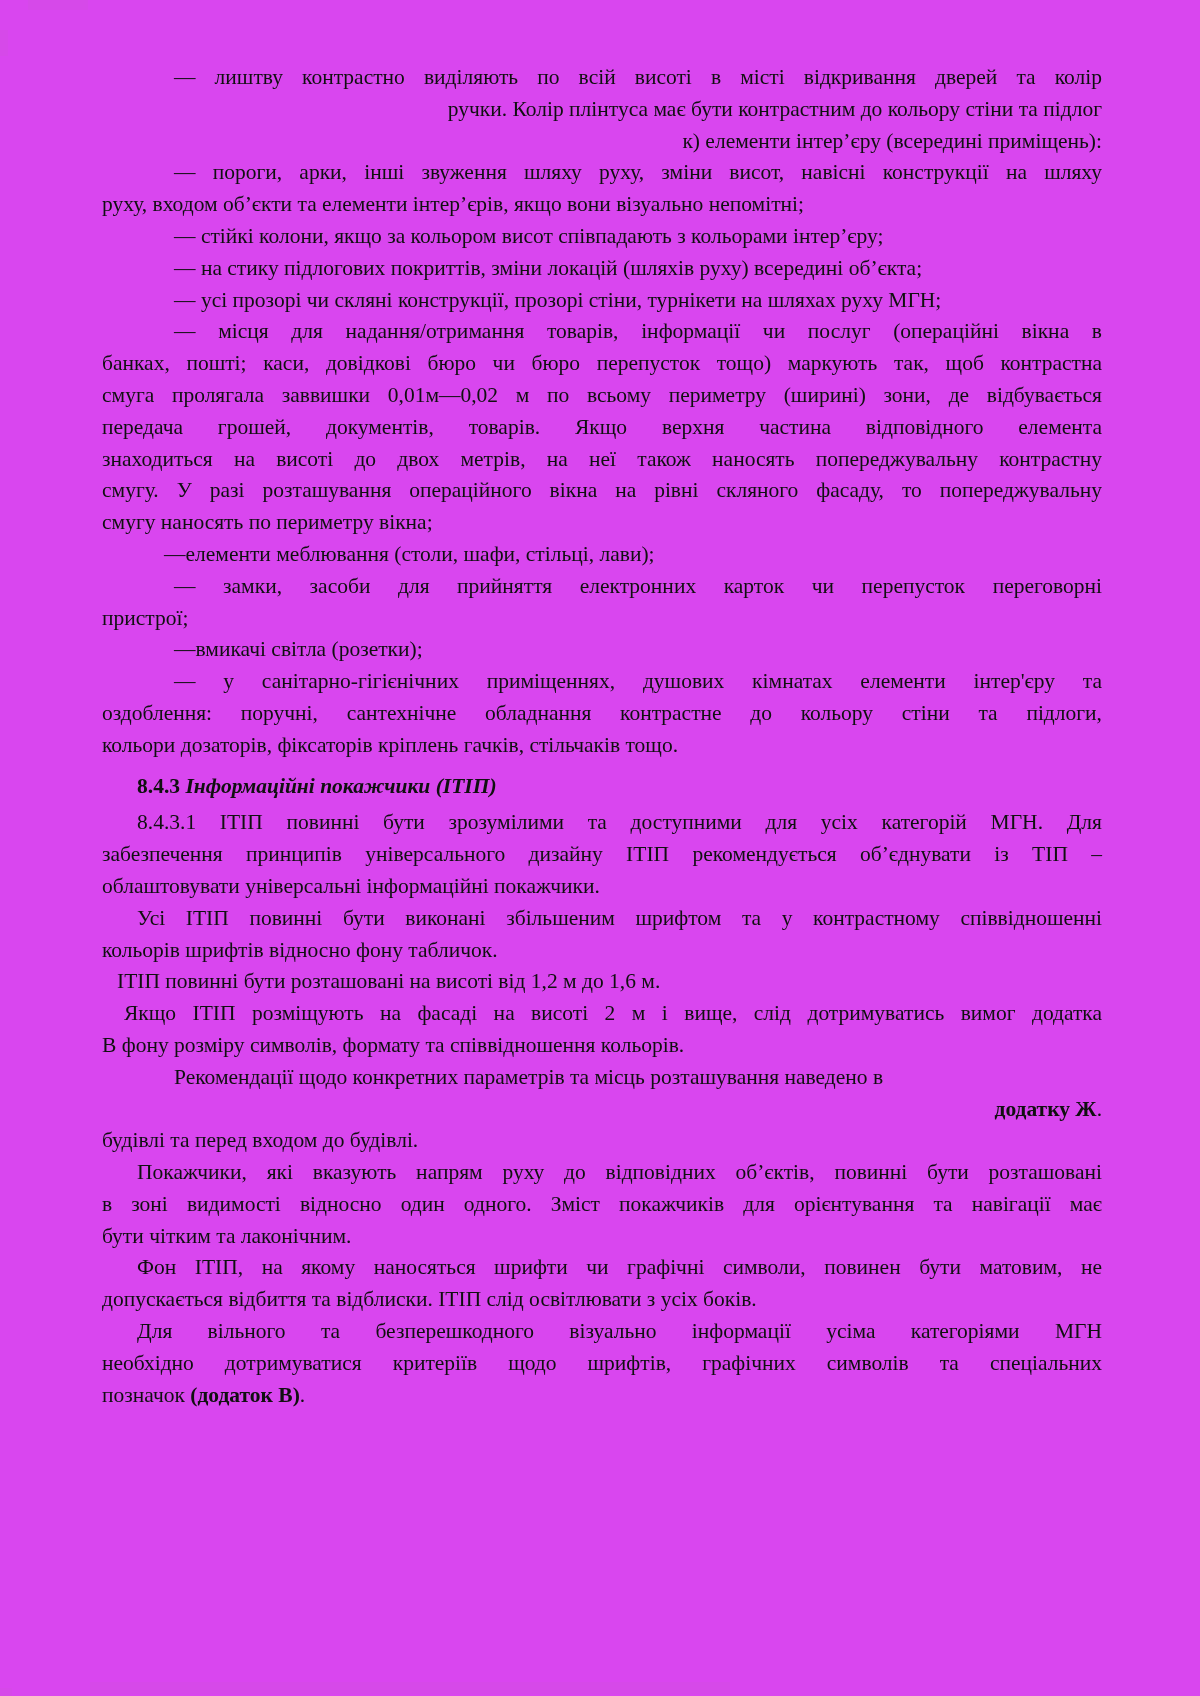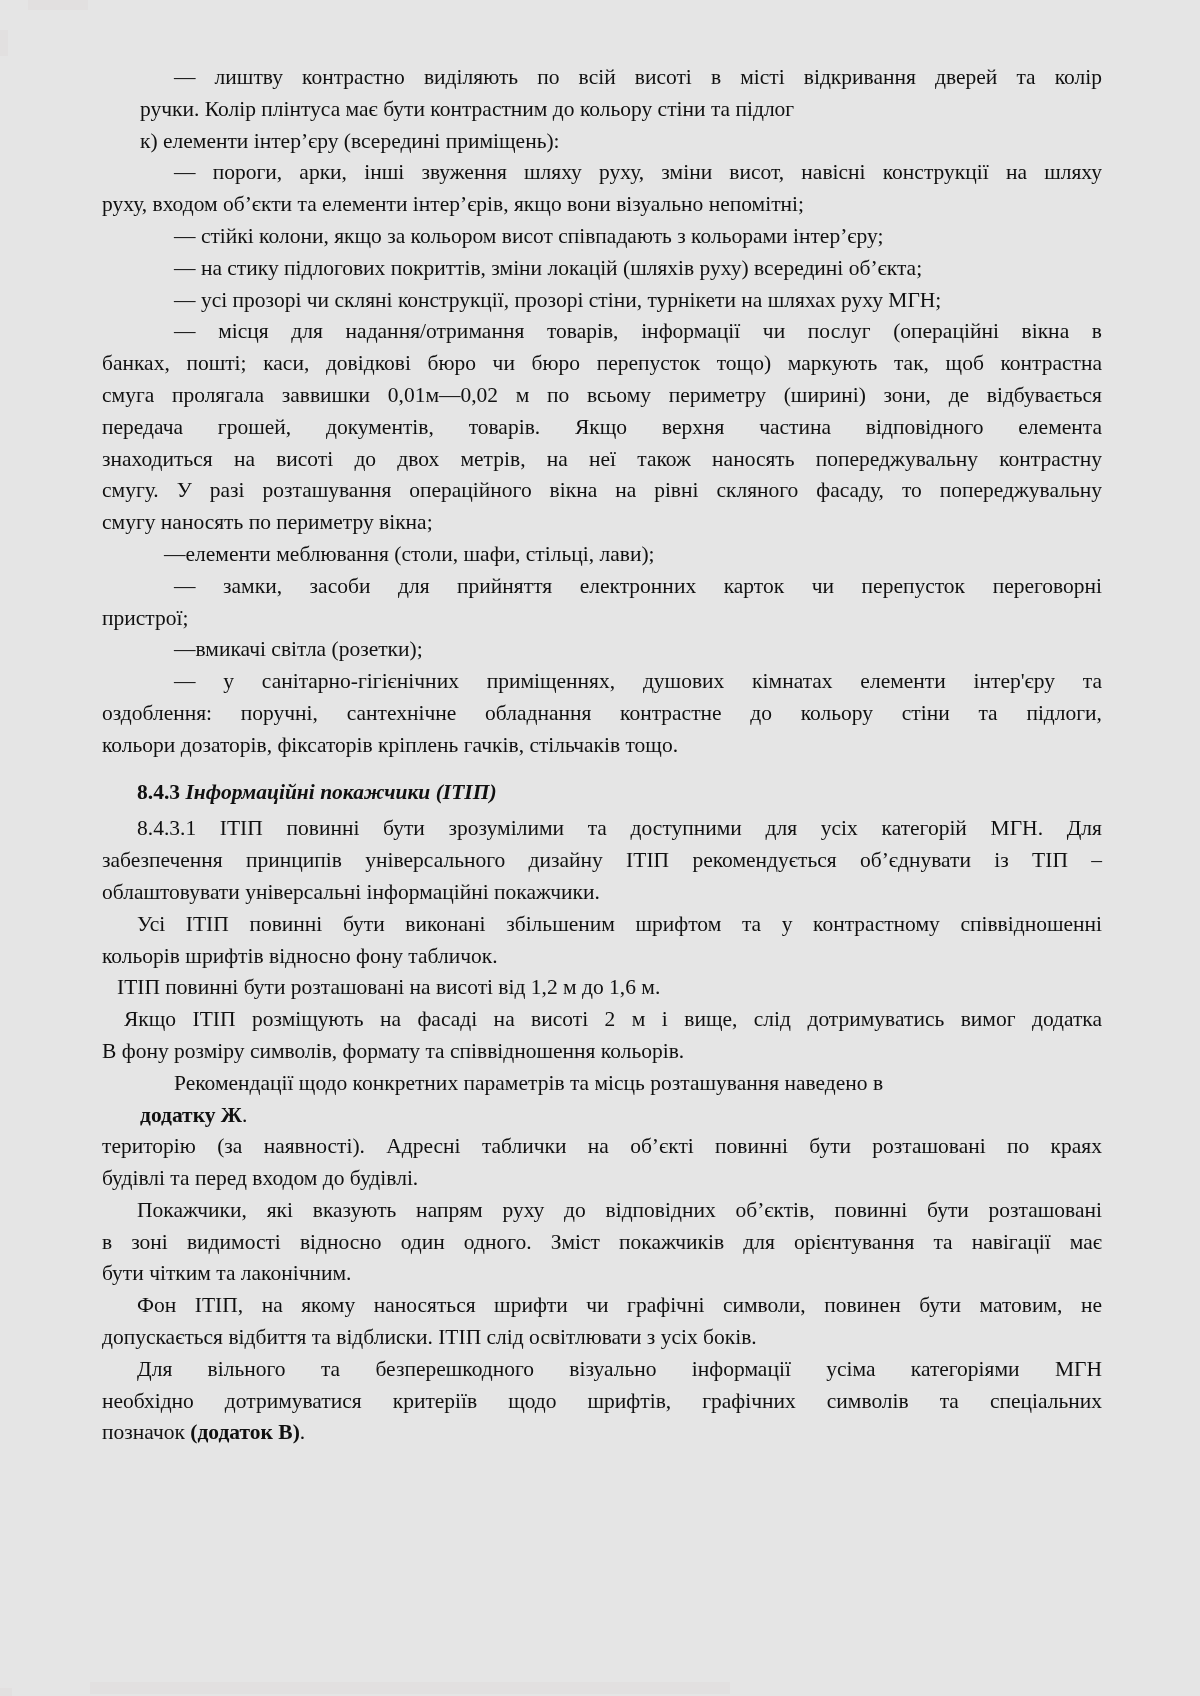--- a/index.html
+++ b/index.html
@@ -4,21 +4,21 @@
 <style>
   html, body {
     margin: 0;
     padding: 0;
     background: #ffffff;
   }
   .page {
     position: relative;
     width: 1200px;
     height: 1696px;
-    background: #e5e5e5;
+    background: #d946ef;
     overflow: hidden;
     font-family: "Liberation Serif", "DejaVu Serif", serif;
     color: #101010;
   }
   .textblock {
     position: absolute;
     left: 102px;
     top: 62px;
     width: 1000px;
     font-size: 21.5px;
@@ -27,27 +27,27 @@
   .para { margin: 0; }
   .line { text-align: left; }
   .line.j {
     text-align: justify;
     text-align-last: justify;
     text-justify: inter-word;
   }
   
   .i72 { padding-left: 72px; }
   .i64 { padding-left: 62px; }
-  .i40 { padding-left: 38px; }
+  .i40 { padding-left: 38px; text-align: right; }
   .i35 { padding-left: 35px; }
   .i22 { padding-left: 22px; }
   .i15 { padding-left: 15px; }
   .i0  { padding-left: 0; }
   .para.heading {
-    margin-top: 15px;
+    margin-top: 9px;
     margin-bottom: 5px;
     font-weight: bold;
   }
   
   .noise {
     position: absolute;
     background: #b09090;
     opacity: 0.05;
     pointer-events: none;
   }
@@ -124,21 +124,20 @@
       </div>
       <div class="para">
         <div class="line i22 j"><span>Якщо ІТІП розміщують на фасаді на висоті 2 м і вище, слід дотримуватись вимог додатка</span></div>
         <div class="line i0"><span>В фону розміру символів, формату та співвідношення кольорів.</span></div>
       </div>
       <div class="para">
         <div class="line i72"><span>Рекомендації щодо конкретних параметрів та місць розташування наведено в</span></div>
         <div class="line i40"><span style="font-weight: bold;">додатку Ж</span><span>.</span></div>
       </div>
       <div class="para">
-        <div class="line i0 j"><span>територію (за наявності). Адресні таблички на об’єкті повинні бути розташовані по краях</span></div>
         <div class="line i0"><span>будівлі та перед входом до будівлі.</span></div>
       </div>
       <div class="para">
         <div class="line i35 j"><span>Покажчики, які вказують напрям руху до відповідних об’єктів, повинні бути розташовані</span></div>
         <div class="line i0 j"><span>в зоні видимості відносно один одного. Зміст покажчиків для орієнтування та навігації має</span></div>
         <div class="line i0"><span>бути чітким та лаконічним.</span></div>
       </div>
       <div class="para">
         <div class="line i35 j"><span>Фон ІТІП, на якому наносяться шрифти чи графічні символи, повинен бути матовим, не</span></div>
         <div class="line i0"><span>допускається відбиття та відблиски. ІТІП слід освітлювати з усіх боків.</span></div>

